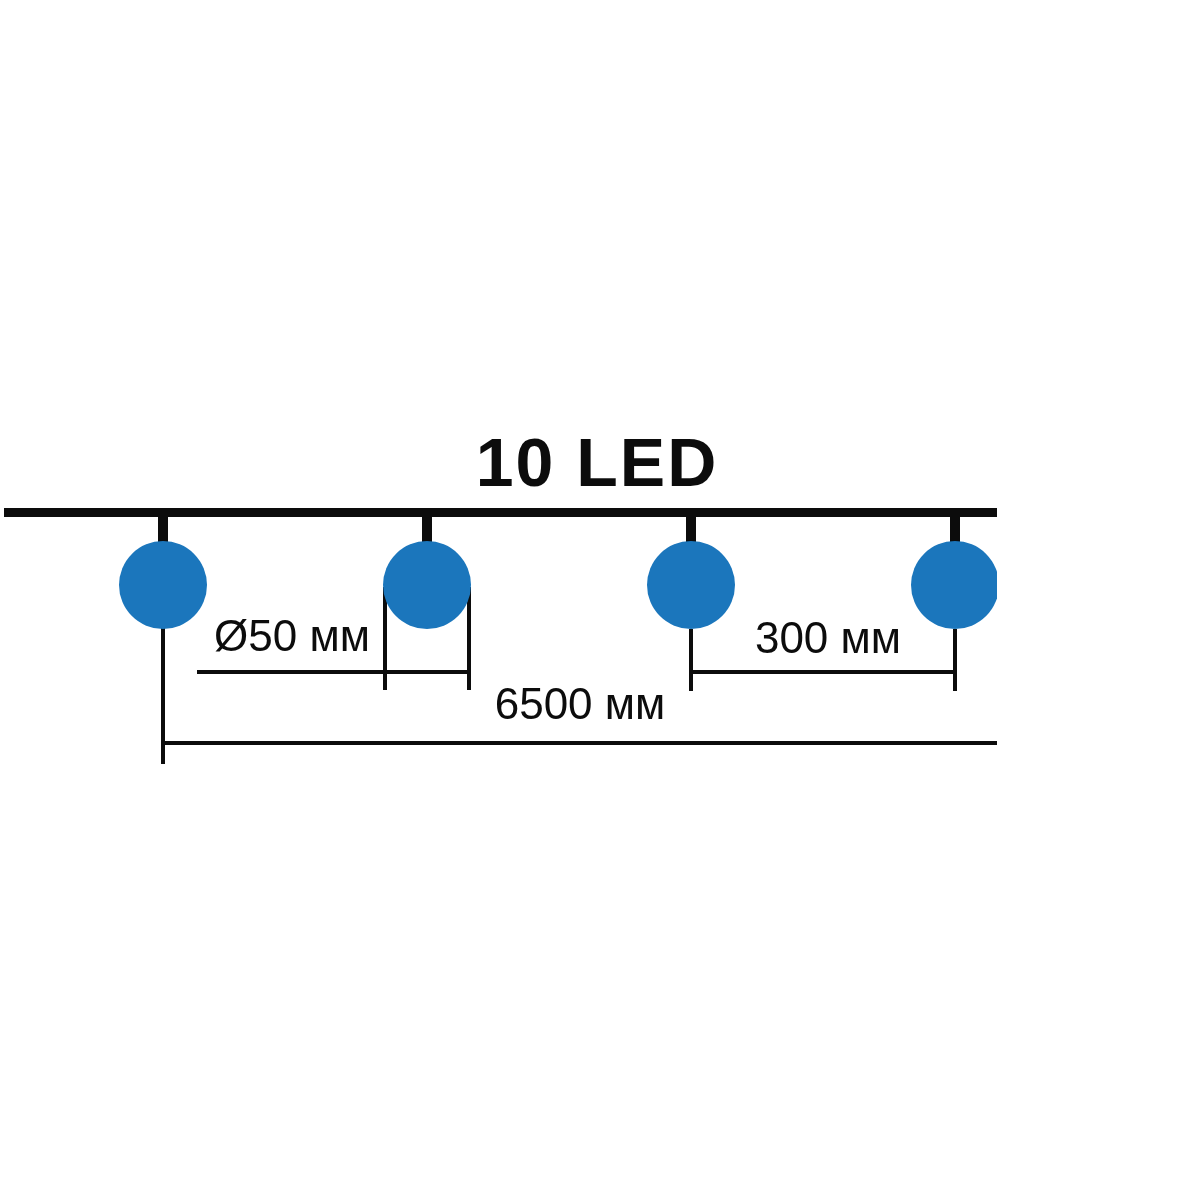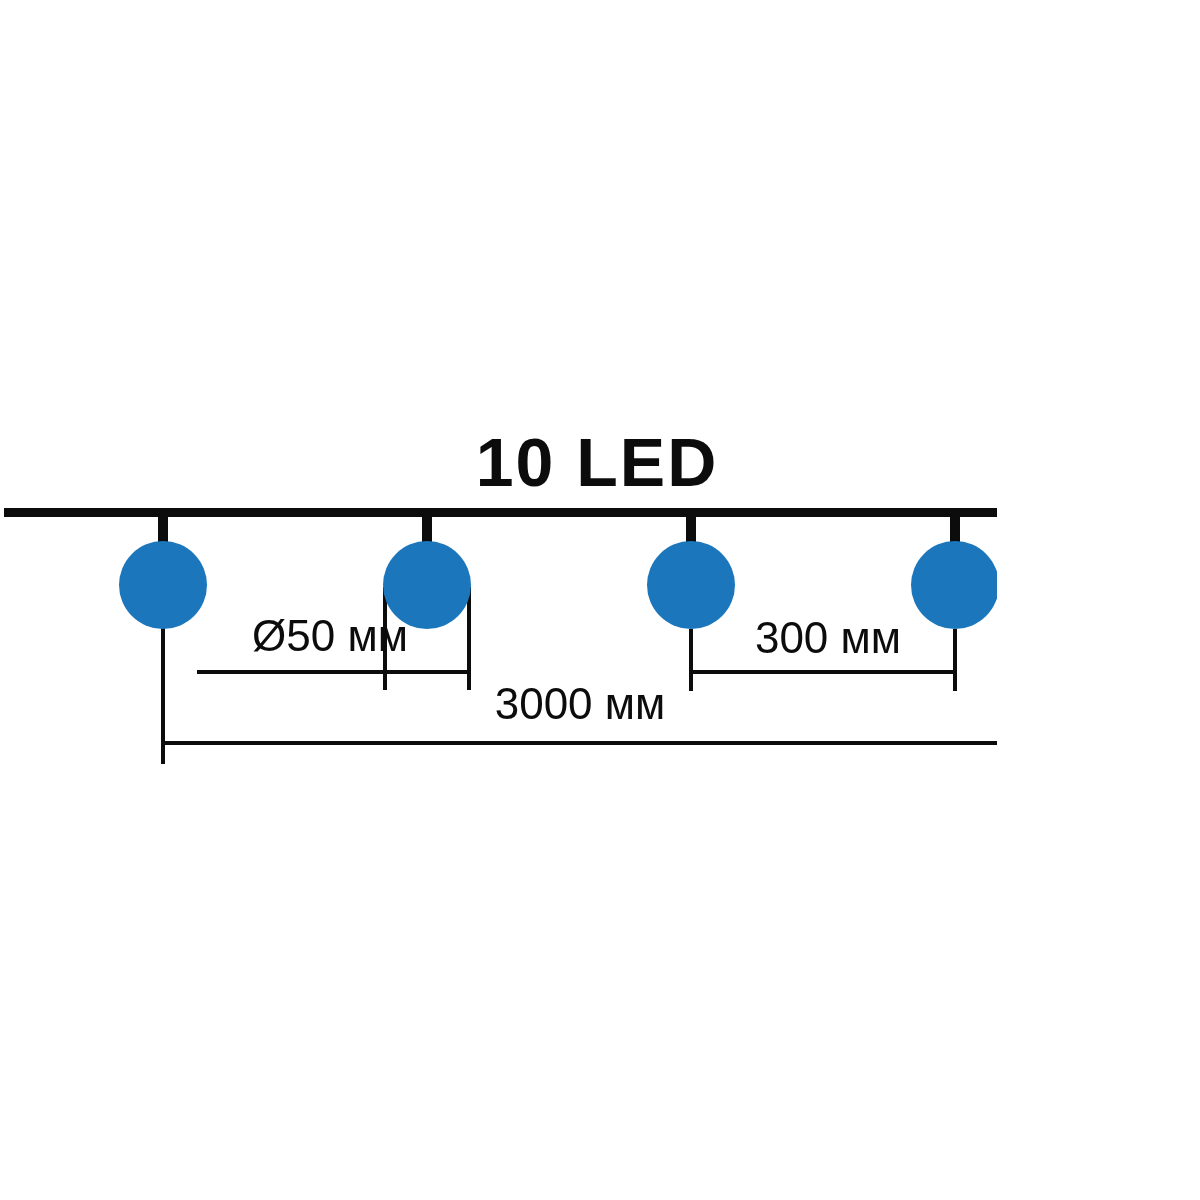--- a/index.html
+++ b/index.html
@@ -96,21 +96,21 @@
   
   .dim-label {
     position: absolute;
     transform: translate(-50%, -50%);
     font-size: 44px;
     font-weight: 400;
     white-space: nowrap;
     color: var(--color-line, #0c0c0c);
     z-index: 4;
   }
-  .dia-label { left: 292px; top: 636px; margin-left: 38px; }
+  .dia-label { left: 292px; top: 636px; }
   .sp-label  { left: 828px; top: 638px; }
   .tot-label { left: 580px; top: 704px; }
 </style>
 </head>
 <body>
 
 <div class="canvas">
 
   <div class="title">10 LED</div>
 
@@ -137,16 +137,16 @@
     <div class="vline sp-tick-left"></div>
     <div class="vline sp-tick-right"></div>
     <div class="hline sp-line"></div>
     <div class="dim-label sp-label">300 мм</div>
   </div>
 
   <div>
     <div class="vline tot-ext-left"></div>
     <div class="vline tot-ext-right"></div>
     <div class="hline tot-line"></div>
-    <div class="dim-label tot-label">3000 мм</div>
+    <div class="dim-label tot-label">6500 мм</div>
   </div>
 
 </div>
 
 </body></html>

